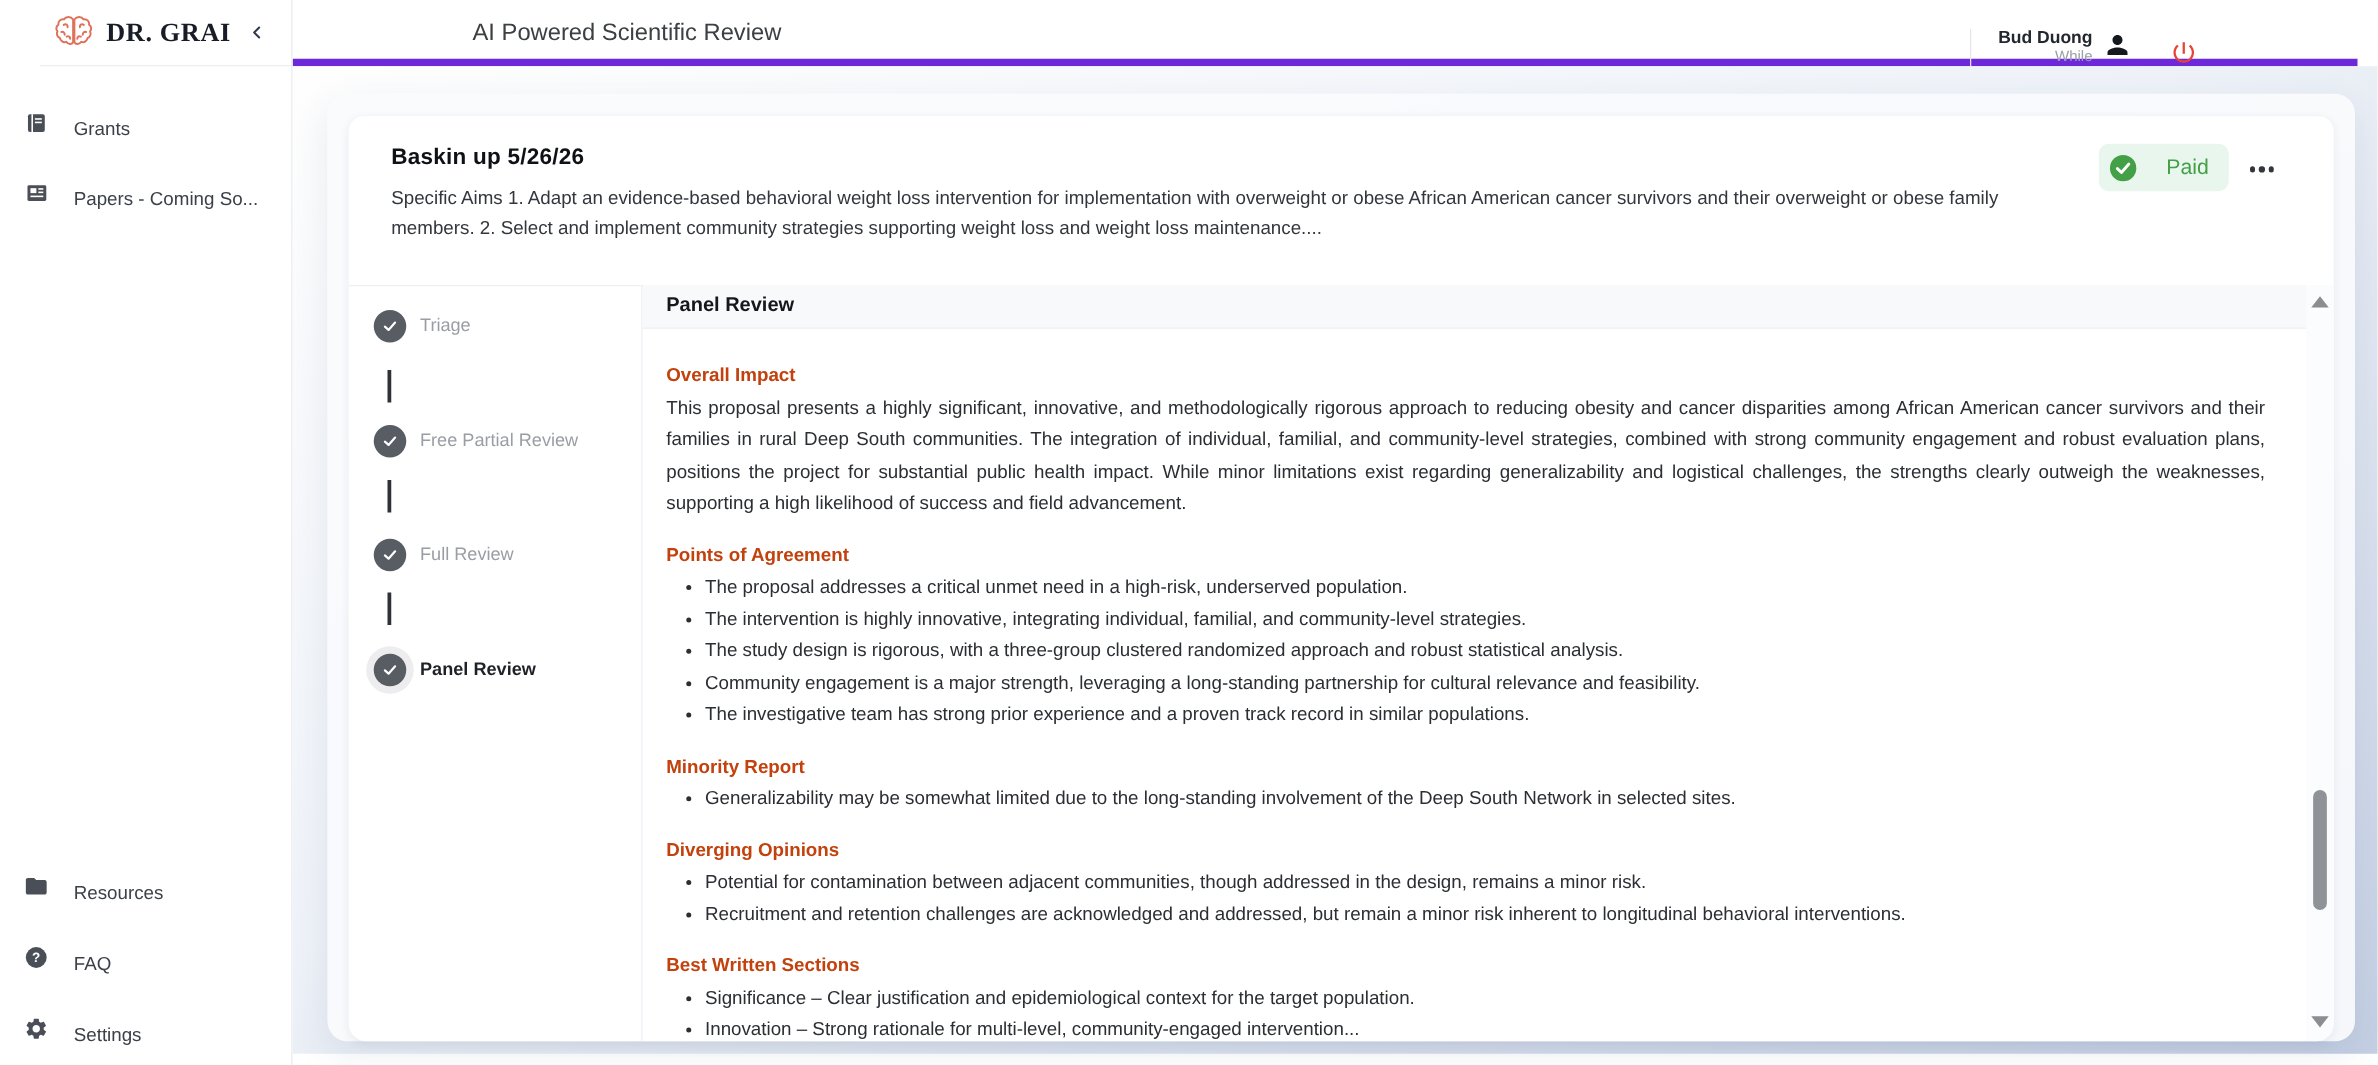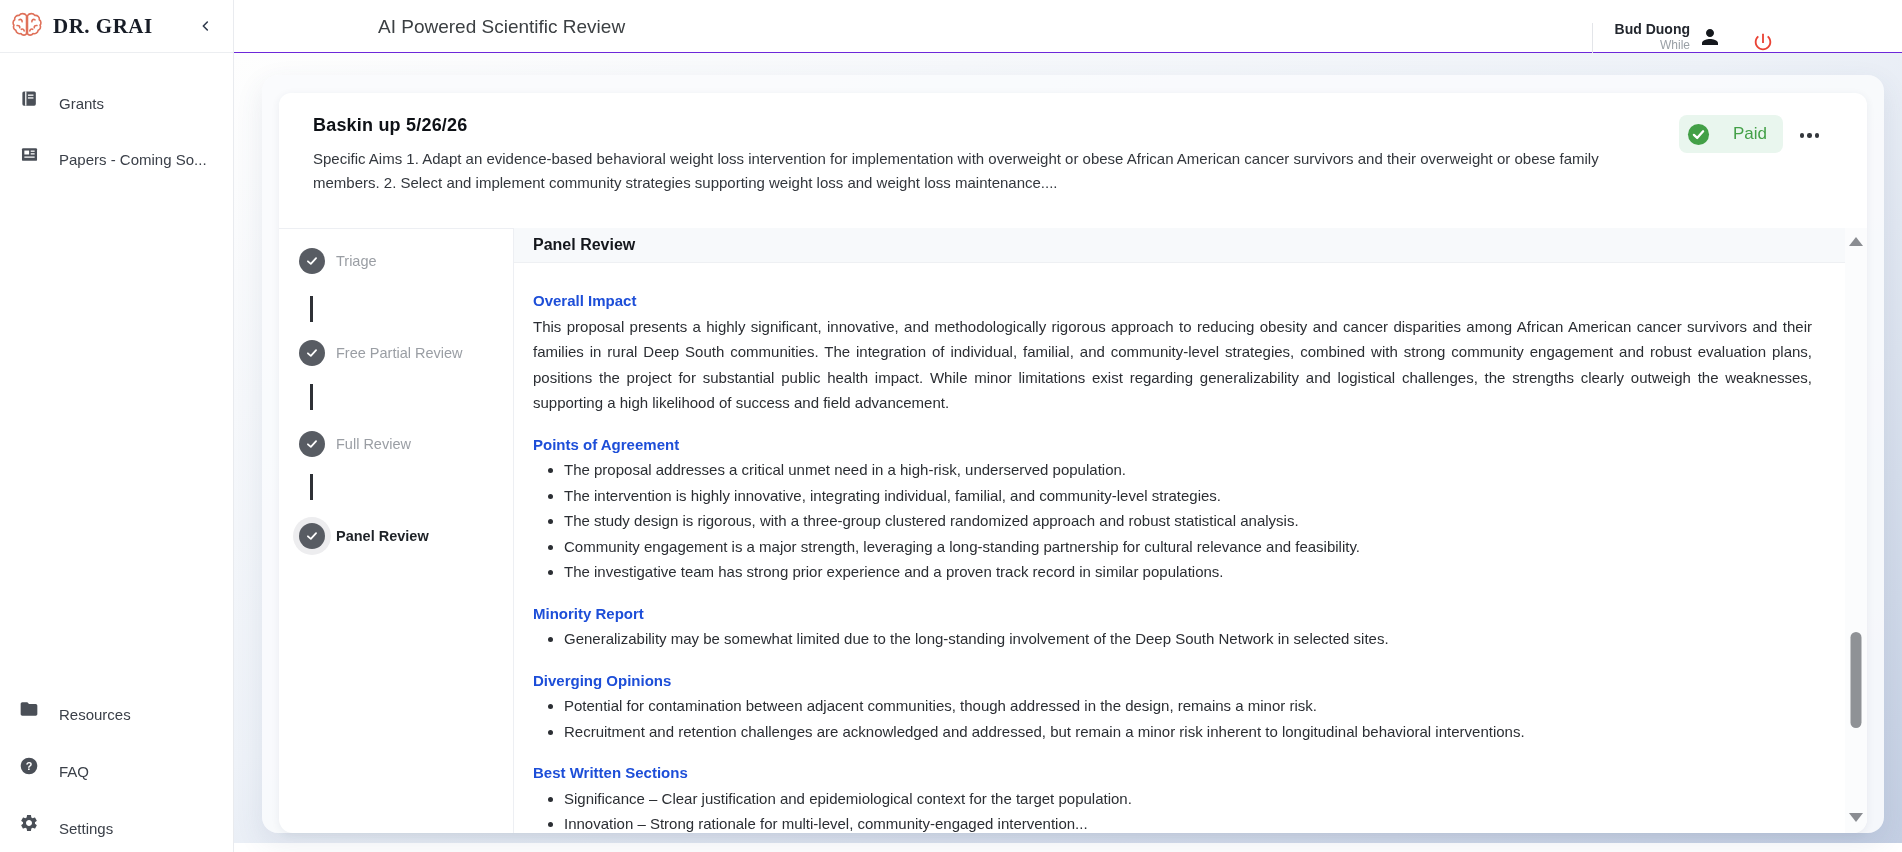--- a/index.html
+++ b/index.html
@@ -1,33 +1,33 @@
 <!DOCTYPE html>
 <html><head>
 <meta charset="utf-8">
 <style>
   * { margin:0; padding:0; box-sizing:border-box; }
   html,body { width:1902px; height:852px; background:#ffffff; font-family:"Liberation Sans","DejaVu Sans",sans-serif; overflow:hidden; }
 
   
-  .sidebar { position:absolute; left:0; top:0; width:234px; height:852px; background:#fff; border-right:1px solid #e9ebef; z-index:5; }
+  .sidebar { position:absolute; left:0; top:0; width:234px; height:852px; background:#fff; border-right:1px solid #e9ebef; z-index:5;padding-left:32px; }
   .logo-row { height:53px; display:flex; align-items:center; padding:0 16px 0 8px; border-bottom:1px solid #eceef1; }
   .logo-mark { width:38px; height:38px; display:flex; align-items:center; justify-content:center; flex:0 0 auto; }
   .logo-text { font-family:"Liberation Serif","DejaVu Serif",serif; font-weight:700; font-size:21px; color:#171c26; letter-spacing:.5px; margin-left:7px; flex:1; }
   .collapse-btn { width:22px; height:22px; display:flex; align-items:center; justify-content:center; cursor:pointer; }
   .nav-top { position:absolute; top:80px; left:0; right:0; }
   .nav-bottom { position:absolute; bottom:11px; left:0; right:0; }
   .nav-item { height:36px; margin-bottom:20px; display:flex; align-items:center; padding-left:18px; cursor:pointer; }
   .nav-bottom .nav-item { margin-bottom:21px; }
   .nav-bottom .nav-item:last-child { margin-bottom:0; }
   .nav-item .nicon { width:22px; height:22px; display:flex; align-items:center; justify-content:center; }
   .nav-item .nlabel { margin-left:19px; font-size:15px; color:#3b4049; white-space:nowrap; overflow:hidden;margin-top:11px; }
 
   
-  .topbar { position:absolute; left:234px; right:0; top:0; height:53px; background:#fff; border-bottom:1px solid #6d28d9; }
+  .topbar { position:absolute; left:234px; right:16px; top:0; height:53px; background:#fff; border-bottom:6px solid #6d28d9; }
   .topbar-title { position:absolute; left:144px; top:0; height:53px; display:flex; align-items:center; font-size:19px; color:#3c4043; font-weight:400; }
   .user-cluster { position:absolute; right:128px; top:0; height:53px; display:flex; align-items:flex-end; }
   .user-divider { width:1px; height:30px; background:#e3e5e9; margin-right:22px; }
   .user-names { text-align:right; line-height:1.25; }
   .user-name { font-size:14px; font-weight:700; color:#23272e; }
   .user-role { font-size:12px; color:#9aa0a6; }
   .avatar-icon { margin-left:8px; margin-top:6px; }
   .power-btn { margin-left:30px; display:flex; align-items:center; cursor:pointer; }
 
   
@@ -59,21 +59,21 @@
   .step.active .step-label { color:#1e2227; font-weight:700; }
   .step-tick { position:absolute; left:31px; width:2.5px; background:#2e3136; }
 
   
   .content-col { position:absolute; left:234px; top:135px; right:0; bottom:0; border-left:1px solid #edeff3; overflow:hidden; }
   .content-toolbar { position:absolute; left:0; right:0; top:0; height:35px; background:#f7f9fb; border-bottom:1px solid #eef0f3;
                      display:flex; align-items:center; padding-left:19px; }
   .content-toolbar h2 { font-size:16px; font-weight:700; color:#14171c; }
   .content-body { position:absolute; left:0; right:22px; top:35px; bottom:0; padding:9px 33px 0 19px; overflow:hidden;
                   font-size:15px; color:#2b2e33; }
-  .content-body section h3 { margin:16px 0 0 0; font-size:15px; font-weight:700; color:#1d4ed8; line-height:25.5px; }
+  .content-body section h3 { margin:16px 0 0 0; font-size:15px; font-weight:700; color:#c2410c; line-height:25.5px; }
   .content-body section p { margin:0; line-height:25.5px; text-align:justify; }
   .content-body section ul { margin:0; padding-left:31px; }
   .content-body section li { line-height:25.5px; }
 
   
   .scrollbar { position:absolute; right:0; top:0; width:22px; bottom:0; background:#fbfcfd; }
   .scroll-arrow-up { position:absolute; top:9px; left:50%; transform:translateX(-50%); width:0; height:0;
                      border-left:7px solid transparent; border-right:7px solid transparent; border-bottom:9px solid #8a8d92; cursor:pointer; }
   .scroll-arrow-down { position:absolute; bottom:11px; left:50%; transform:translateX(-50%); width:0; height:0;
                      border-left:7px solid transparent; border-right:7px solid transparent; border-top:9px solid #8a8d92; cursor:pointer; }

